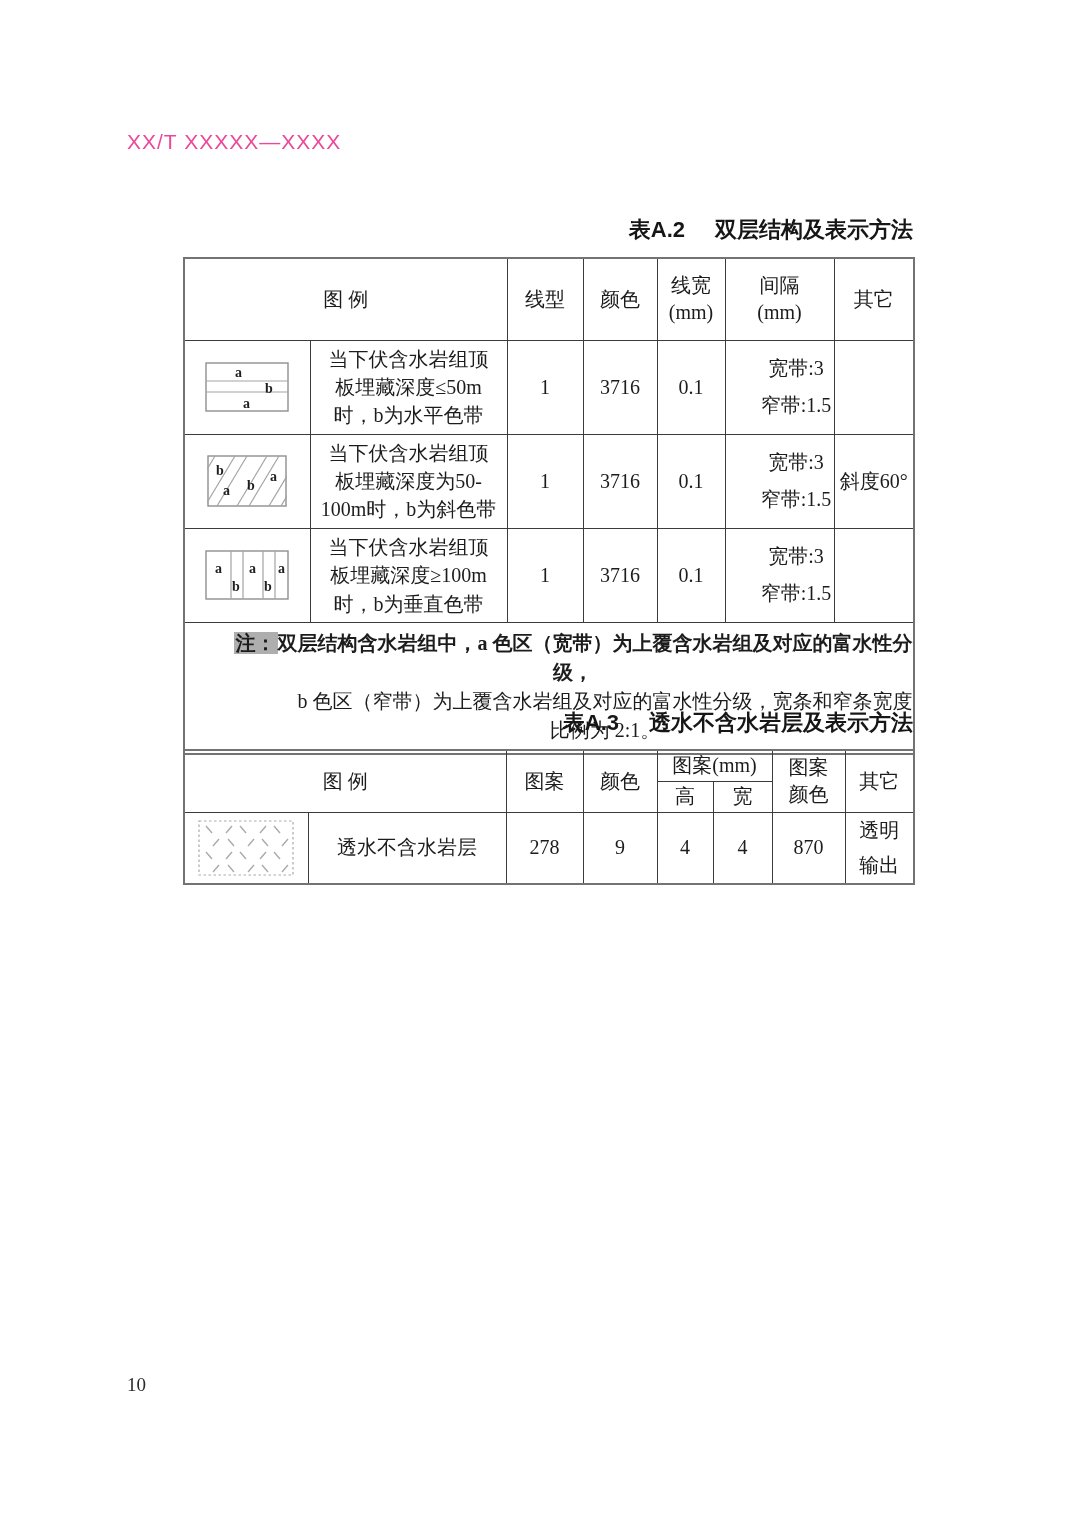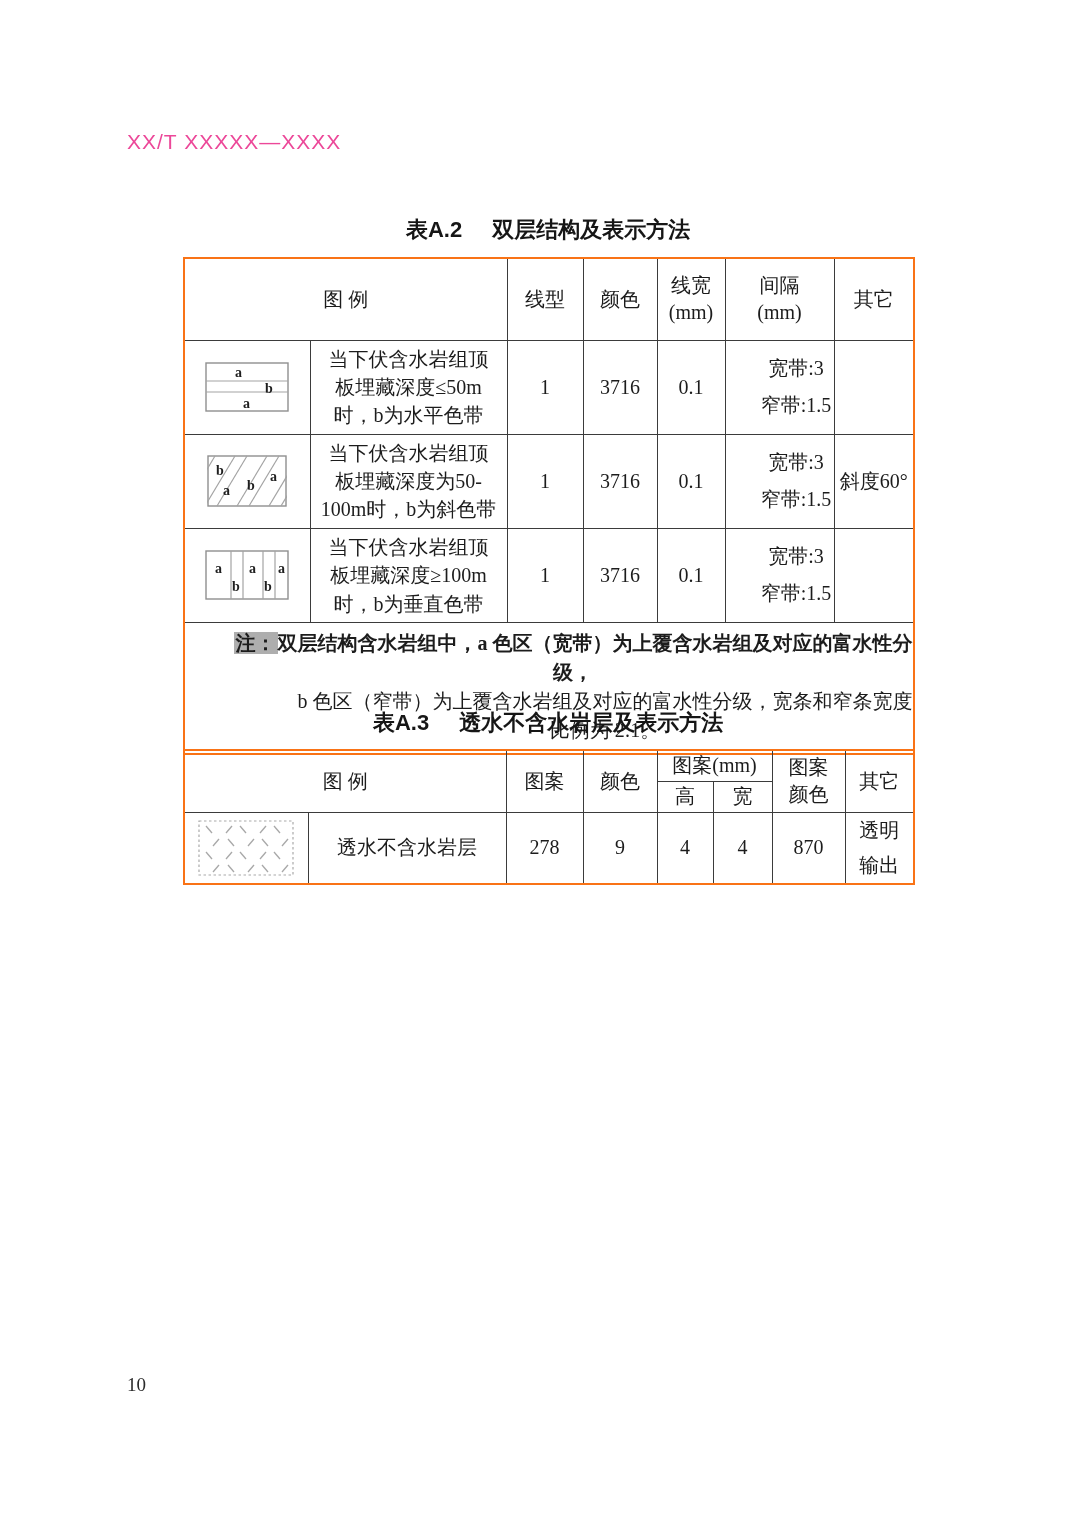--- a/index.html
+++ b/index.html
@@ -10,31 +10,31 @@
     font-family: "Liberation Serif", "DejaVu Serif", serif;
     color: #1c1c1c;
   }
   .doc-code {
     position: absolute; left: 127px; top: 130px;
     font-family: "Liberation Sans", "DejaVu Sans", sans-serif;
     font-size: 21px; letter-spacing: 1px; color: #ec4899;
   }
   .tbl-title {
     position: absolute; left: 183px; width: 730px;
-    display: flex; justify-content: center; gap: 30px;
+    display: flex; justify-content: flex-end; gap: 30px;
     font-family: "Liberation Sans", "DejaVu Sans", sans-serif;
     font-weight: bold; font-size: 22px; color: #161616;
   }
   .tbl-title.a2 { top: 215px; }
   .tbl-title.a3 { top: 708px; }
 
   table.std-table {
     position: absolute; left: 183px; width: 730px;
     border-collapse: collapse; table-layout: fixed;
-    border: 2px solid #f97316;
+    border: 2px solid #737373;
   }
   table.a2 { top: 257px; }
   table.a3 { top: 749px; }
   .std-table th, .std-table td {
     border: 1.5px solid #3b3b3b;
     font-weight: normal;
     font-size: 20px;
     text-align: center; vertical-align: middle;
     color: #1c1c1c;
   }

